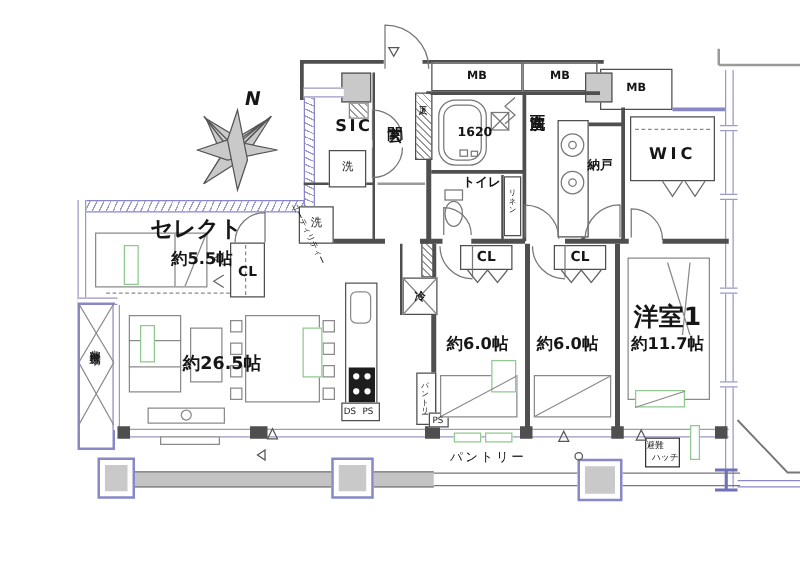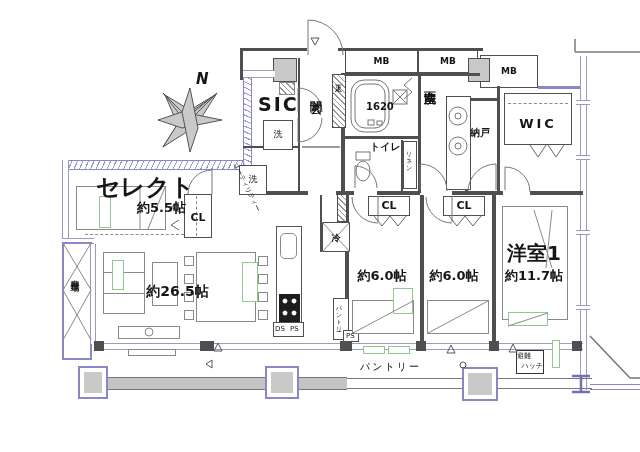--- a/index.html
+++ b/index.html
@@ -251,34 +251,34 @@
 
     <g stroke="#fff" fill="#fff">
       <circle cx="285" cy="301" r="2"></circle>
         <circle cx="294" cy="301" r="2"></circle>
       <circle cx="285" cy="313" r="2"></circle>
         <circle cx="294" cy="313" r="2"></circle>
     </g>
     <circle cx="149" cy="332" r="4" stroke="#8a8a8a" fill="none"></circle>
   </svg>
 
-  <div class="lbl" style="left:96px;top:175px;width:90px;text-align:center;font-size:24px;font-weight:bold">セレクト</div>
+  <div class="lbl" style="left:112px;top:175px;width:90px;text-align:center;font-size:18px;font-weight:bold">セレクト</div>
   <div class="lbl" style="left:96px;top:201px;width:90px;text-align:right;font-size:13px;font-weight:bold">約5.5帖</div>
 
   <div class="lbl" style="left:130px;top:284px;width:95px;text-align:center;font-size:14px;font-weight:bold">約26.5帖</div>
 
   <div class="lbl" style="left:350px;top:269px;width:64px;text-align:center;font-size:13px;font-weight:bold">約6.0帖</div>
 
   <div class="lbl" style="left:422px;top:269px;width:64px;text-align:center;font-size:13px;font-weight:bold">約6.0帖</div>
 
   <div class="lbl" style="left:498px;top:243px;width:72px;text-align:center;font-size:20px;font-weight:bold">洋室1</div>
   <div class="lbl" style="left:498px;top:269px;width:72px;text-align:center;font-size:13px;font-weight:bold">約11.7帖</div>
 
   <div class="lbl vt" style="left:310px;top:92px;font-size:12px;font-weight:bold">玄関</div>
-  <div class="lbl" style="left:258px;top:95px;width:40px;text-align:right;font-size:19px;font-weight:bold;letter-spacing:2px">SIC</div>
+  <div class="lbl" style="left:258px;top:95px;width:40px;text-align:right;font-size:13px;font-weight:bold;letter-spacing:2px">SIC</div>
   <div class="lbl" style="left:366px;top:102px;font-size:10px;font-weight:bold">1620</div>
   <div class="lbl vt" style="left:424px;top:82px;font-size:12px;font-weight:bold">洗面室</div>
   <div class="lbl" style="left:370px;top:142px;font-size:10px;font-weight:bold">トイレ</div>
   <div class="lbl" style="left:470px;top:128px;font-size:10px;font-weight:bold">納戸</div>
   <div class="lbl" style="left:506px;top:117px;width:64px;text-align:center;font-size:13px;font-weight:bold;letter-spacing:3px">WIC</div>
   <div class="lbl" style="left:360px;top:362px;font-size:10px;letter-spacing:2px">パントリー</div>
   <div class="lbl vt" style="left:70px;top:272px;font-size:9px;letter-spacing:1px">室外機置場</div>
 
   <div class="lbl" style="left:186px;top:212px;width:24px;text-align:center;font-size:11px;font-weight:bold">CL</div>
   <div class="lbl" style="left:368px;top:200px;width:42px;text-align:center;font-size:11px;font-weight:bold">CL</div>

